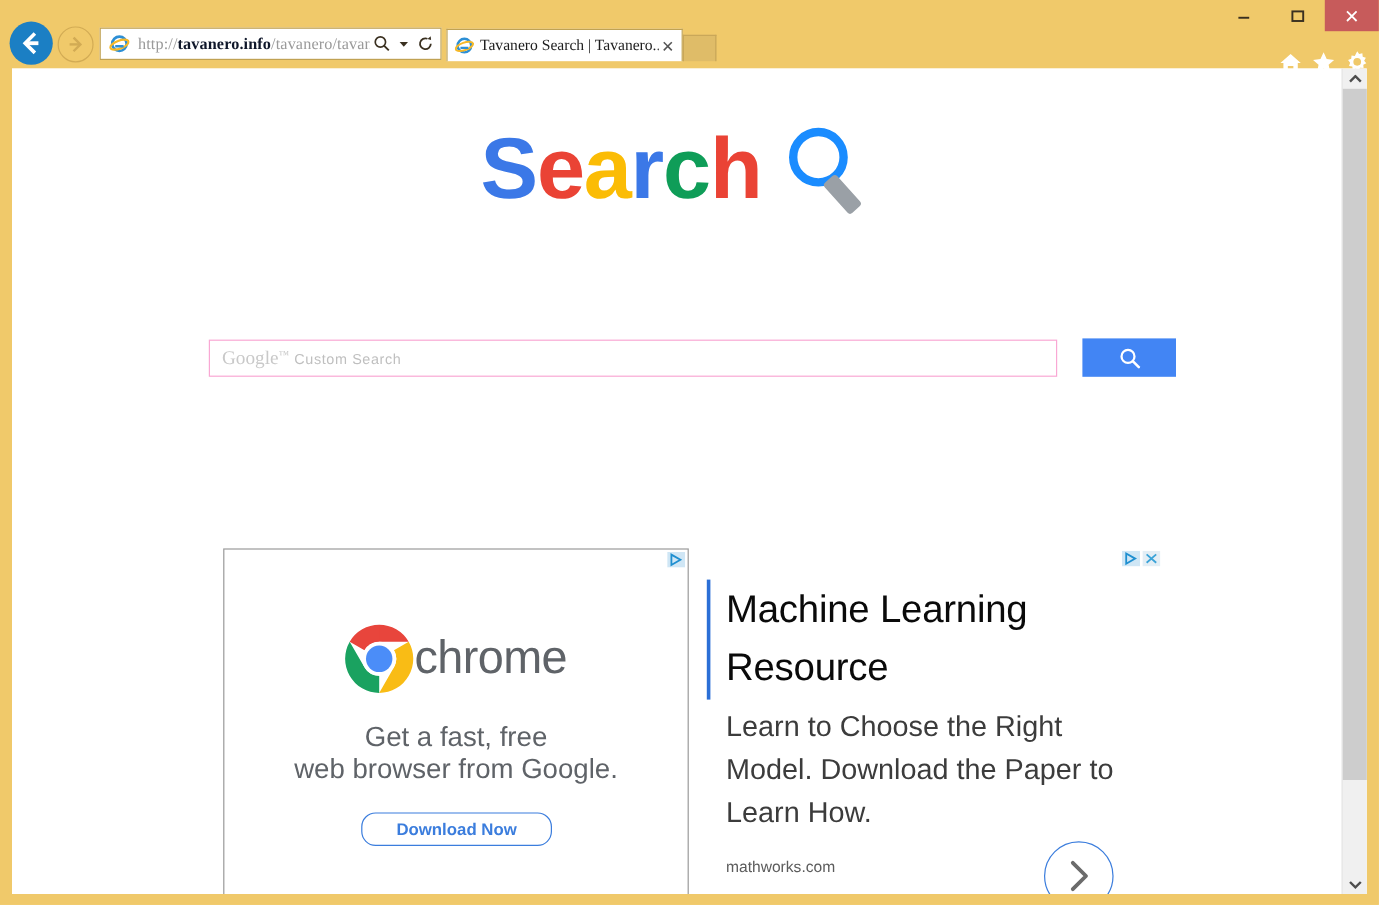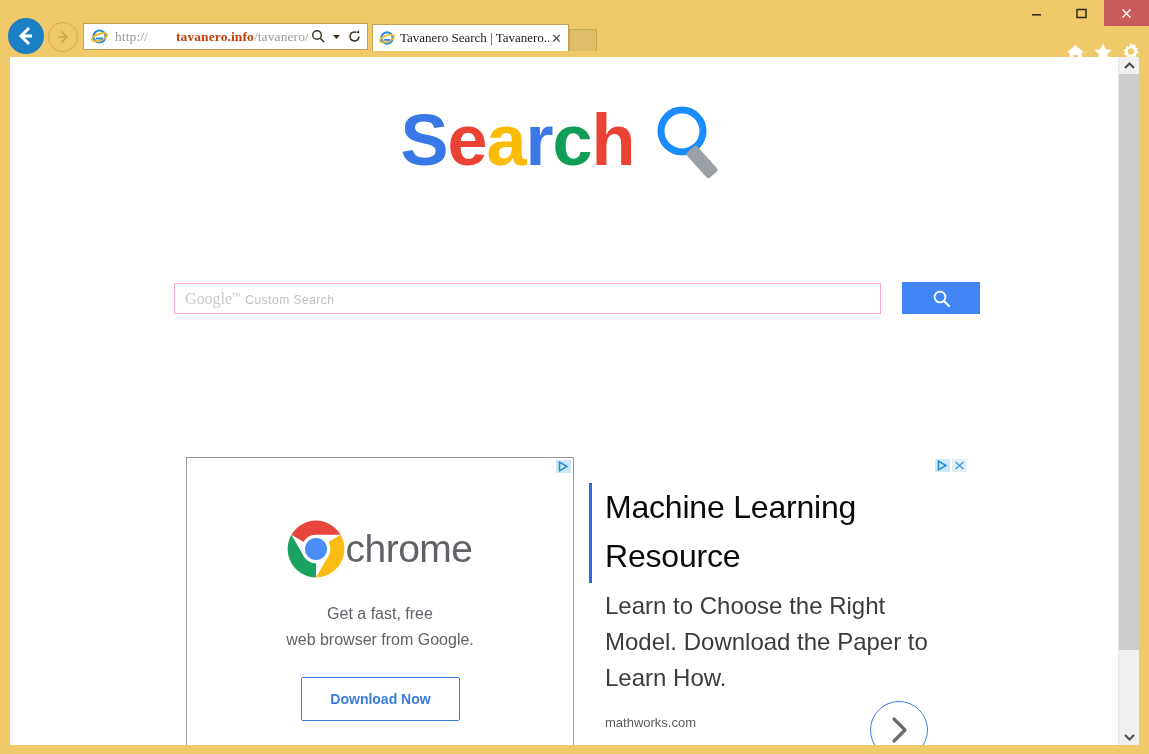--- a/index.html
+++ b/index.html
@@ -85,21 +85,21 @@
   #address-url {
     flex: 1;
     font-size: 13.5px;
     color: #9a9a9a;
     white-space: nowrap;
     overflow: hidden;
     margin-left: 4px;
     font-family: "Liberation Serif", serif;
     letter-spacing: 0.1px;
   }
-  #address-url b { color: #c2410c; font-weight: bold; margin-left: 28px; }
+  #address-url b { color: #0f172a; font-weight: bold; }
   .addr-icon { display:flex; align-items:center; padding: 0 3px; cursor: pointer; }
 
   
   #tab-strip {
     position: absolute;
     left: 372px; top: 5px;
     height: 28px;
     display: flex;
     align-items: flex-end;
   }
@@ -281,31 +281,31 @@
     font-size: 39px;
     color: #5f6368;
     font-family: "Liberation Sans", sans-serif;
     letter-spacing: -0.5px;
   }
   #chrome-tagline {
     position: absolute;
     left: 0; top: 143px;
     width: 100%;
     text-align: center;
-    font-size: 16px;
+    font-size: 23px;
     color: #5f6368;
     line-height: 26px;
     font-family: "Liberation Sans", sans-serif;
   }
   #chrome-download-button {
     position: absolute;
     left: 114px; top: 219px;
-    width: 159px; height: 44px;
+    width: 159px; height: 28px;
     border: 1px solid #3b7ddd;
-    border-radius: 2px;
+    border-radius: 12px;
     box-sizing: border-box;
     display: flex;
     align-items: center;
     justify-content: center;
     font-size: 14px;
     font-weight: bold;
     color: #3b7ddd;
     cursor: pointer;
     font-family: "Liberation Sans", sans-serif;
   }

